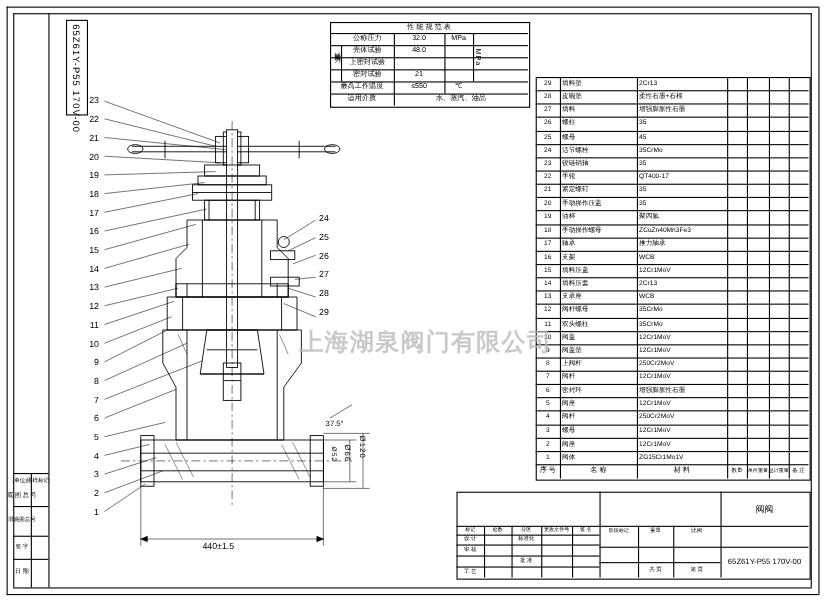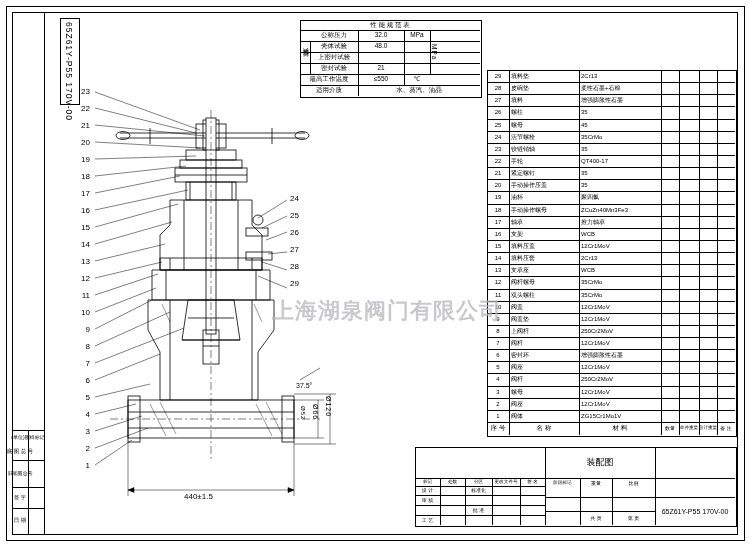--- a/index.html
+++ b/index.html
@@ -238,21 +238,21 @@
   <div class="ln vl" style="left:492px;top:478px;height:47px;"></div>
   <div class="ln vl" style="left:520px;top:478px;height:47px;"></div>
 
   <div class="ln hl" style="left:545px;top:497px;width:190px;"></div>
   <div class="ln hl" style="left:545px;top:511px;width:110px;"></div>
   <div class="ln vl" style="left:580px;top:478px;height:33px;"></div>
   <div class="ln vl" style="left:612px;top:478px;height:33px;"></div>
   <div class="ln vl" style="left:580px;top:511px;height:14px;"></div>
   <div class="ln vl" style="left:612px;top:511px;height:14px;"></div>
 
-  <div class="cell" style="left:545px;top:447px;width:110px;height:31px;font-size:9px;">装配图</div>
+  <div class="cell" style="left:655px;top:447px;width:80px;height:31px;font-size:8px;">阀阀</div>
   <div class="cell" style="left:655px;top:497px;width:80px;height:28px;font-size:7px;">65Z61Y-P55 170V-00</div>
 
   <div class="cell tiny" style="left:415px;top:478px;width:25px;height:8px;font-size:4.6px;">标记</div>
   <div class="cell tiny" style="left:440px;top:478px;width:25px;height:8px;font-size:4.6px;">处数</div>
   <div class="cell tiny" style="left:465px;top:478px;width:27px;height:8px;font-size:4.6px;">分区</div>
   <div class="cell tiny" style="left:492px;top:478px;width:28px;height:8px;font-size:4.6px;">更改文件号</div>
   <div class="cell tiny" style="left:520px;top:478px;width:25px;height:8px;font-size:4.6px;">签 名</div>
 
   <div class="cell tiny" style="left:415px;top:486px;width:25px;height:9px;font-size:5px;">设 计</div>
   <div class="cell tiny" style="left:415px;top:495px;width:25px;height:10px;font-size:5px;">审 核</div>

